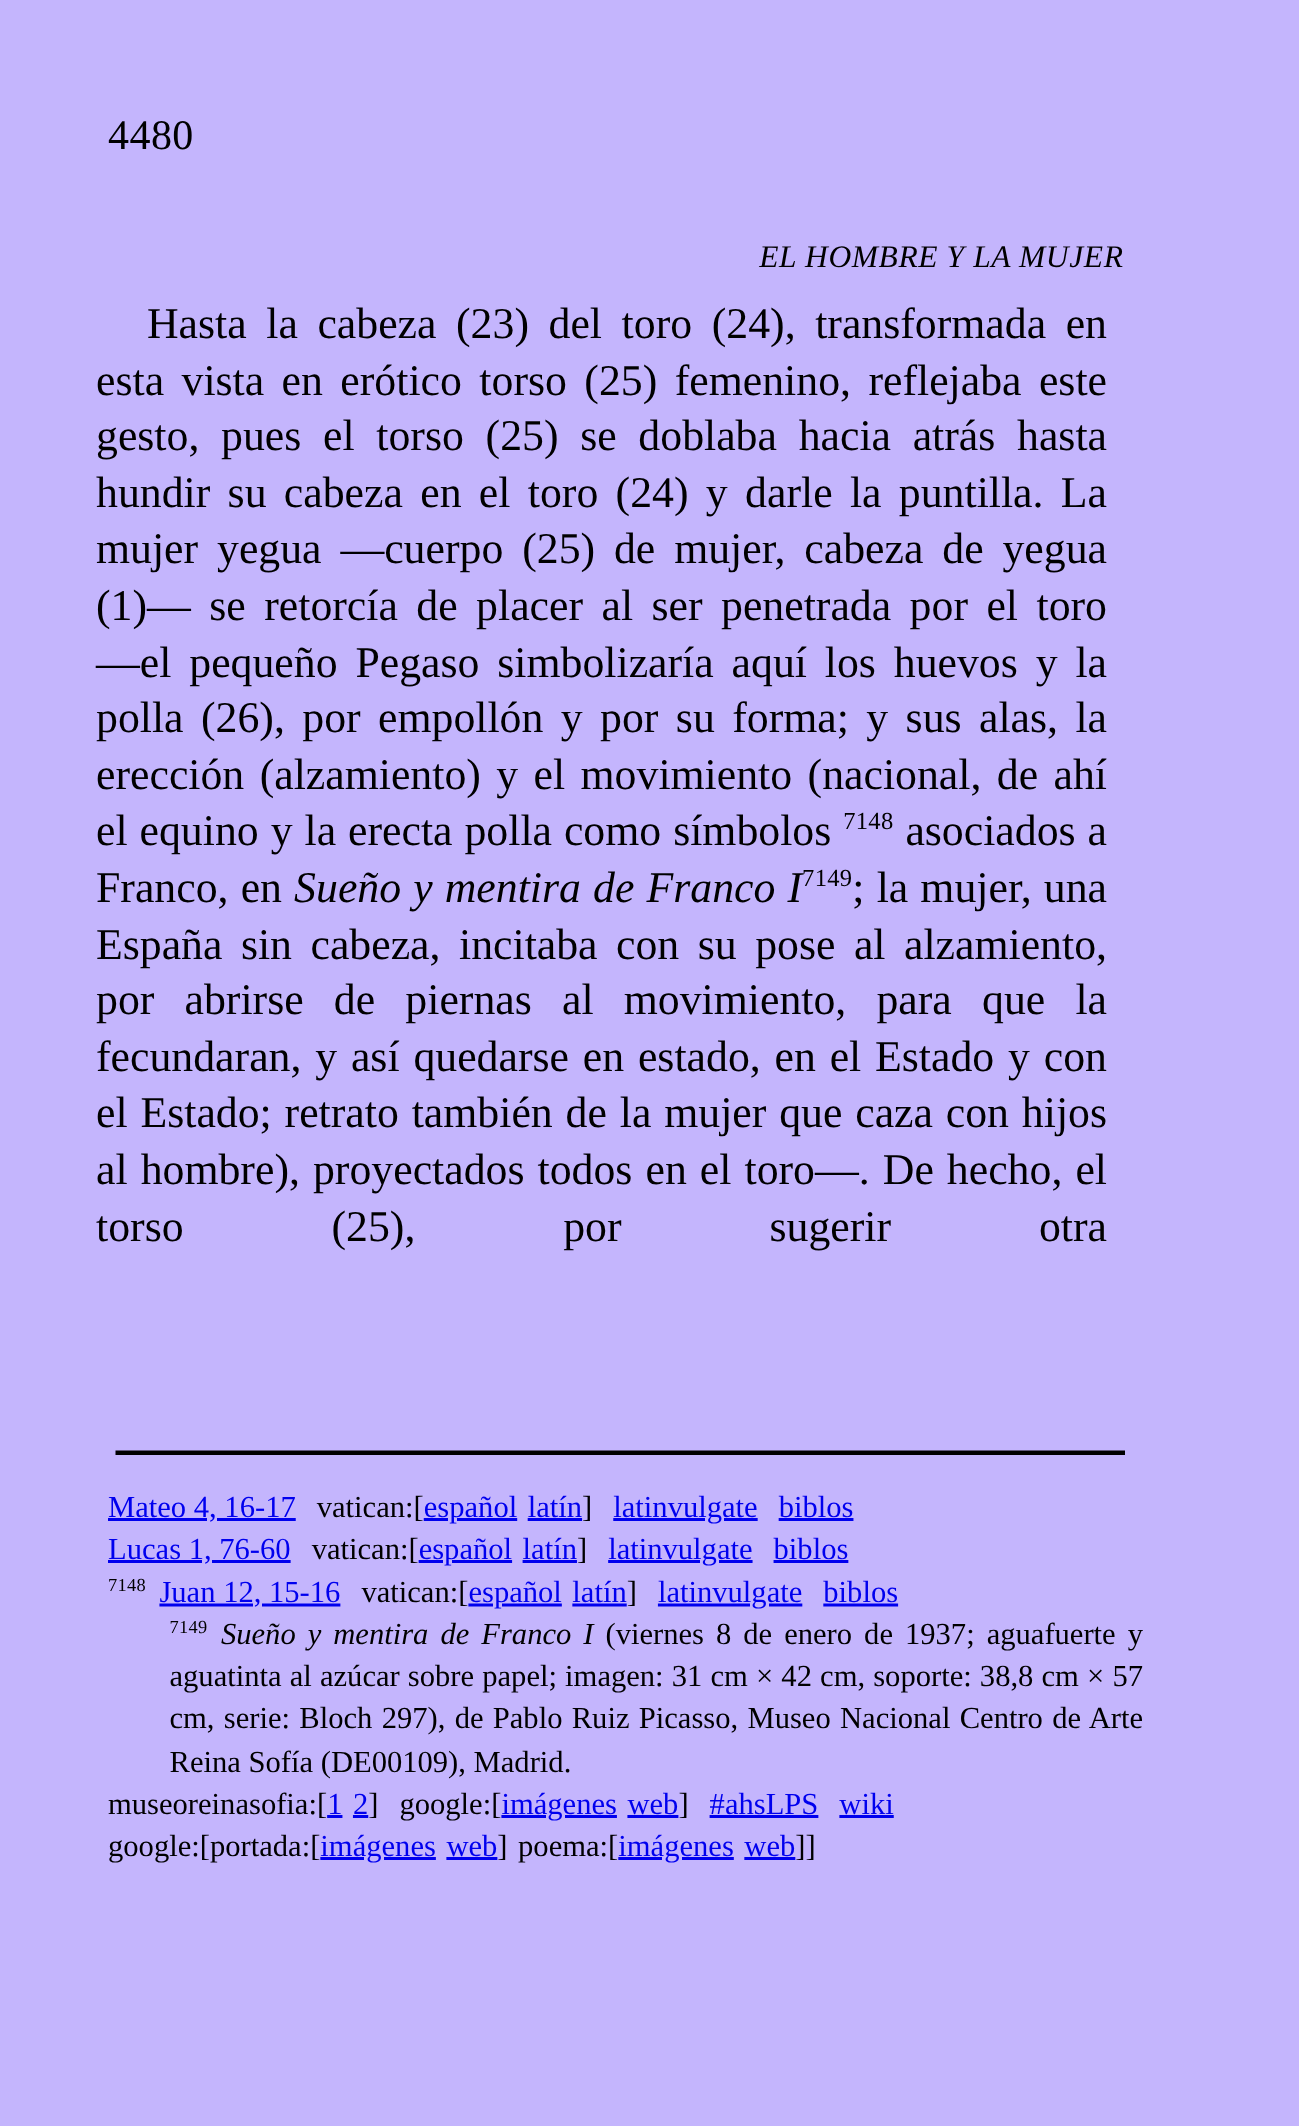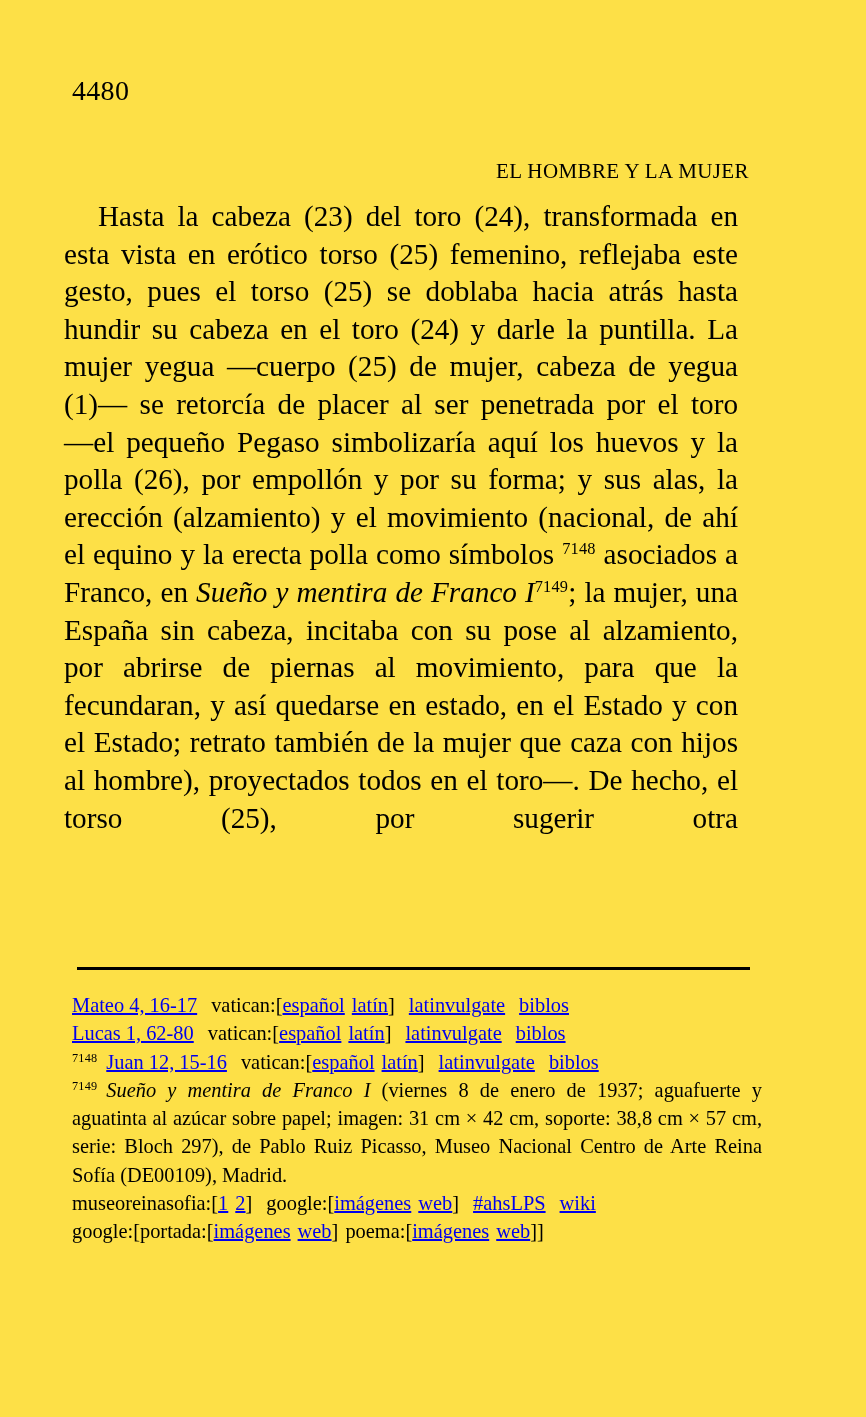--- a/index.html
+++ b/index.html
@@ -4,21 +4,21 @@
 <style>
   html, body {
     margin: 0;
     padding: 0;
     background: #ffffff;
   }
   .page {
     position: relative;
     width: 866px;
     height: 1417px;
-    background: #fde047;
+    background: #c4b5fd;
     font-family: "Liberation Serif", "DejaVu Serif", serif;
     color: #000000;
     overflow: hidden;
   }
 
   
   .folio {
     position: absolute;
     left: 72px;
     top: 74px;
@@ -27,20 +27,21 @@
     letter-spacing: 0.3px;
   }
 
   
   .running-head {
     position: absolute;
     right: 117px;
     top: 158px;
     font-size: 21px;
     line-height: 26px;
+    font-style: italic;
     letter-spacing: 0.4px;
     white-space: nowrap;
   }
 
   
   .body-block {
     position: absolute;
     left: 64px;
     top: 198px;
     width: 674px;
@@ -85,20 +86,21 @@
     font-size: 20.4px;
     line-height: 28.3px;
   }
   .fn-line {
     white-space: nowrap;
   }
   .fn-para {
     text-align: justify;
     text-align-last: left;
     white-space: normal;
+    margin-left: 41px;
   }
   .fn-para i { font-style: italic; }
 
   a.lnk,
   .lnk {
     color: #0000ee;
     text-decoration: underline;
     text-underline-offset: 1px;
     margin-top: 22px;
   }
@@ -126,21 +128,21 @@
   <div class="body-block">
     <p class="para"><span>Hasta la cabeza (23) del toro (24), transformada en esta vista en erótico torso (25) femenino, reflejaba este gesto, pues el torso (25) se doblaba hacia atrás hasta hundir su cabeza en el toro (24) y darle la puntilla. La mujer yegua ―cuerpo (25) de mujer, cabeza de yegua (1)― se retorcía de placer al ser penetrada por el toro ―el pequeño Pegaso simbolizaría aquí los huevos y la polla (26), por empollón y por su forma; y sus alas, la erección (alzamiento) y el movimiento (nacional, de ahí el equino y la erecta polla como símbolos </span><sup class="fnref">7148</sup><span> asociados a Franco, en </span><i>Sueño y mentira de Franco I</i><sup class="fnref">7149</sup><span>; la mujer, una España sin cabeza, incitaba con su pose al alzamiento, por abrirse de piernas al movimiento, para que la fecundaran, y así quedarse en estado, en el Estado y con el Estado; retrato también de la mujer que caza con hijos al hombre), proyectados todos en el toro―. De hecho, el torso (25), por sugerir otra</span></p>
   </div>
 
   <div class="fn-rule"></div>
 
   <div class="footnotes">
 
     <div class="fn-line"><span class="lnk">Mateo 4, 16-17</span><span class="sp2"></span><span>vatican:</span><span class="blk">[</span><span class="lnk">español</span><span class="sp"></span><span class="lnk">latín</span><span class="blk">]</span><span class="sp2"></span><span class="lnk">latinvulgate</span><span class="sp2"></span><span class="lnk">biblos</span></div>
 
-    <div class="fn-line"><span class="lnk">Lucas 1, 62-80</span><span class="sp2"></span><span>vatican:</span><span class="blk">[</span><span class="lnk">español</span><span class="sp"></span><span class="lnk">latín</span><span class="blk">]</span><span class="sp2"></span><span class="lnk">latinvulgate</span><span class="sp2"></span><span class="lnk">biblos</span></div>
+    <div class="fn-line"><span class="lnk">Lucas 1, 76-60</span><span class="sp2"></span><span>vatican:</span><span class="blk">[</span><span class="lnk">español</span><span class="sp"></span><span class="lnk">latín</span><span class="blk">]</span><span class="sp2"></span><span class="lnk">latinvulgate</span><span class="sp2"></span><span class="lnk">biblos</span></div>
 
 
     <div class="fn-line"><sup class="fnmark">7148</sup><span class="indent-after-mark"></span><span class="lnk">Juan 12, 15-16</span><span class="sp2"></span><span>vatican:</span><span class="blk">[</span><span class="lnk">español</span><span class="sp"></span><span class="lnk">latín</span><span class="blk">]</span><span class="sp2"></span><span class="lnk">latinvulgate</span><span class="sp2"></span><span class="lnk">biblos</span></div>
 
     <div class="fn-para"><sup class="fnmark">7149</sup><span class="indent-after-mark"></span><i>Sueño y mentira de Franco I</i><span> (viernes 8 de enero de  1937; aguafuerte y aguatinta al azúcar sobre papel; imagen: 31 cm × 42 cm, soporte: 38,8 cm × 57 cm, serie: Bloch 297), de Pablo Ruiz Picasso, Museo Nacional Centro de Arte Reina Sofía (DE00109), Madrid.</span></div>
 
     <div class="fn-line"><span>museoreinasofia:</span><span class="blk">[</span><span class="lnk">1</span><span class="sp"></span><span class="lnk">2</span><span class="blk">]</span><span class="sp2"></span><span>google:</span><span class="blk">[</span><span class="lnk">imágenes</span><span class="sp"></span><span class="lnk">web</span><span class="blk">]</span><span class="sp2"></span><span class="lnk">#ahsLPS</span><span class="sp2"></span><span class="lnk">wiki</span></div>
 
     <div class="fn-line"><span>google:</span><span class="blk">[</span><span>portada:</span><span class="blk">[</span><span class="lnk">imágenes</span><span class="sp"></span><span class="lnk">web</span><span class="blk">]</span><span class="sp"></span><span>poema:</span><span class="blk">[</span><span class="lnk">imágenes</span><span class="sp"></span><span class="lnk">web</span><span class="blk">]</span><span class="blk">]</span></div>
 

